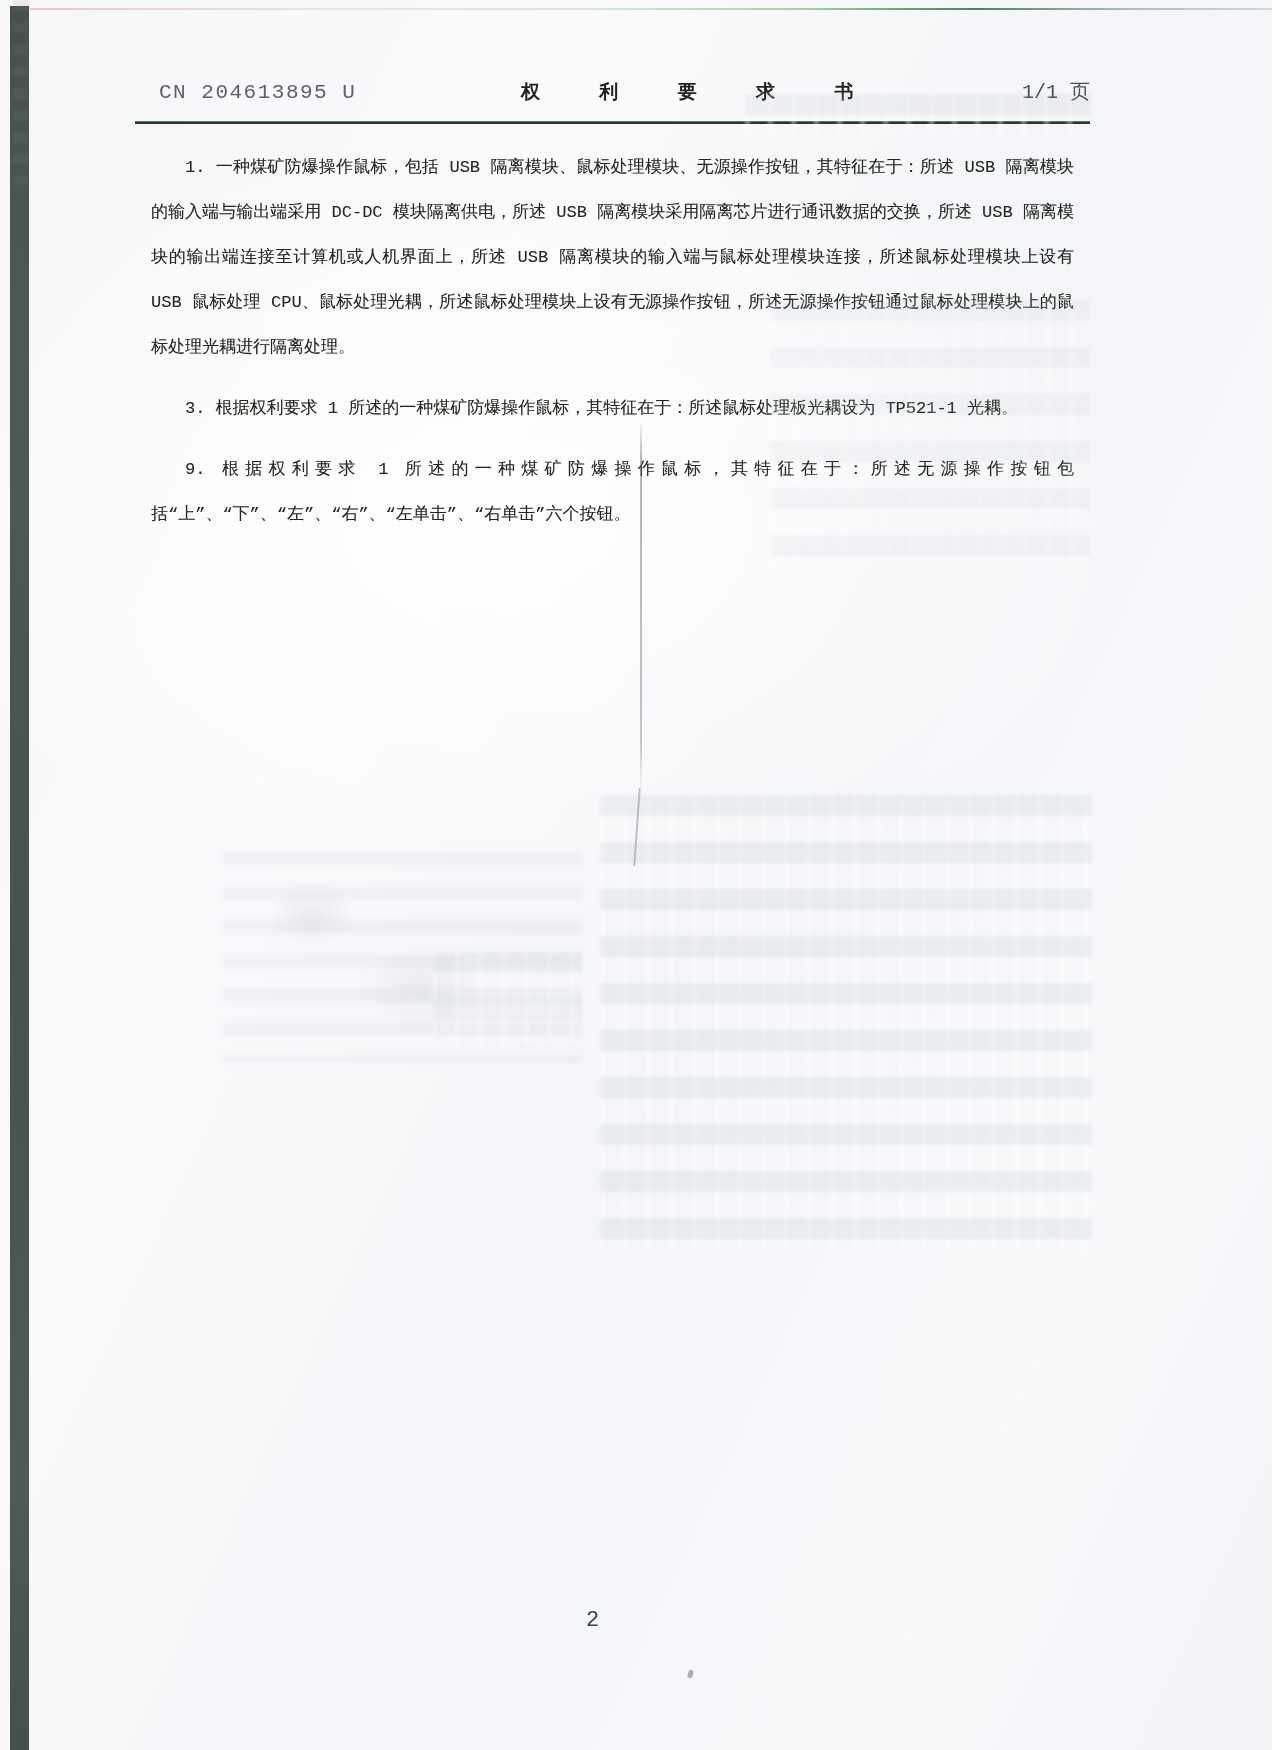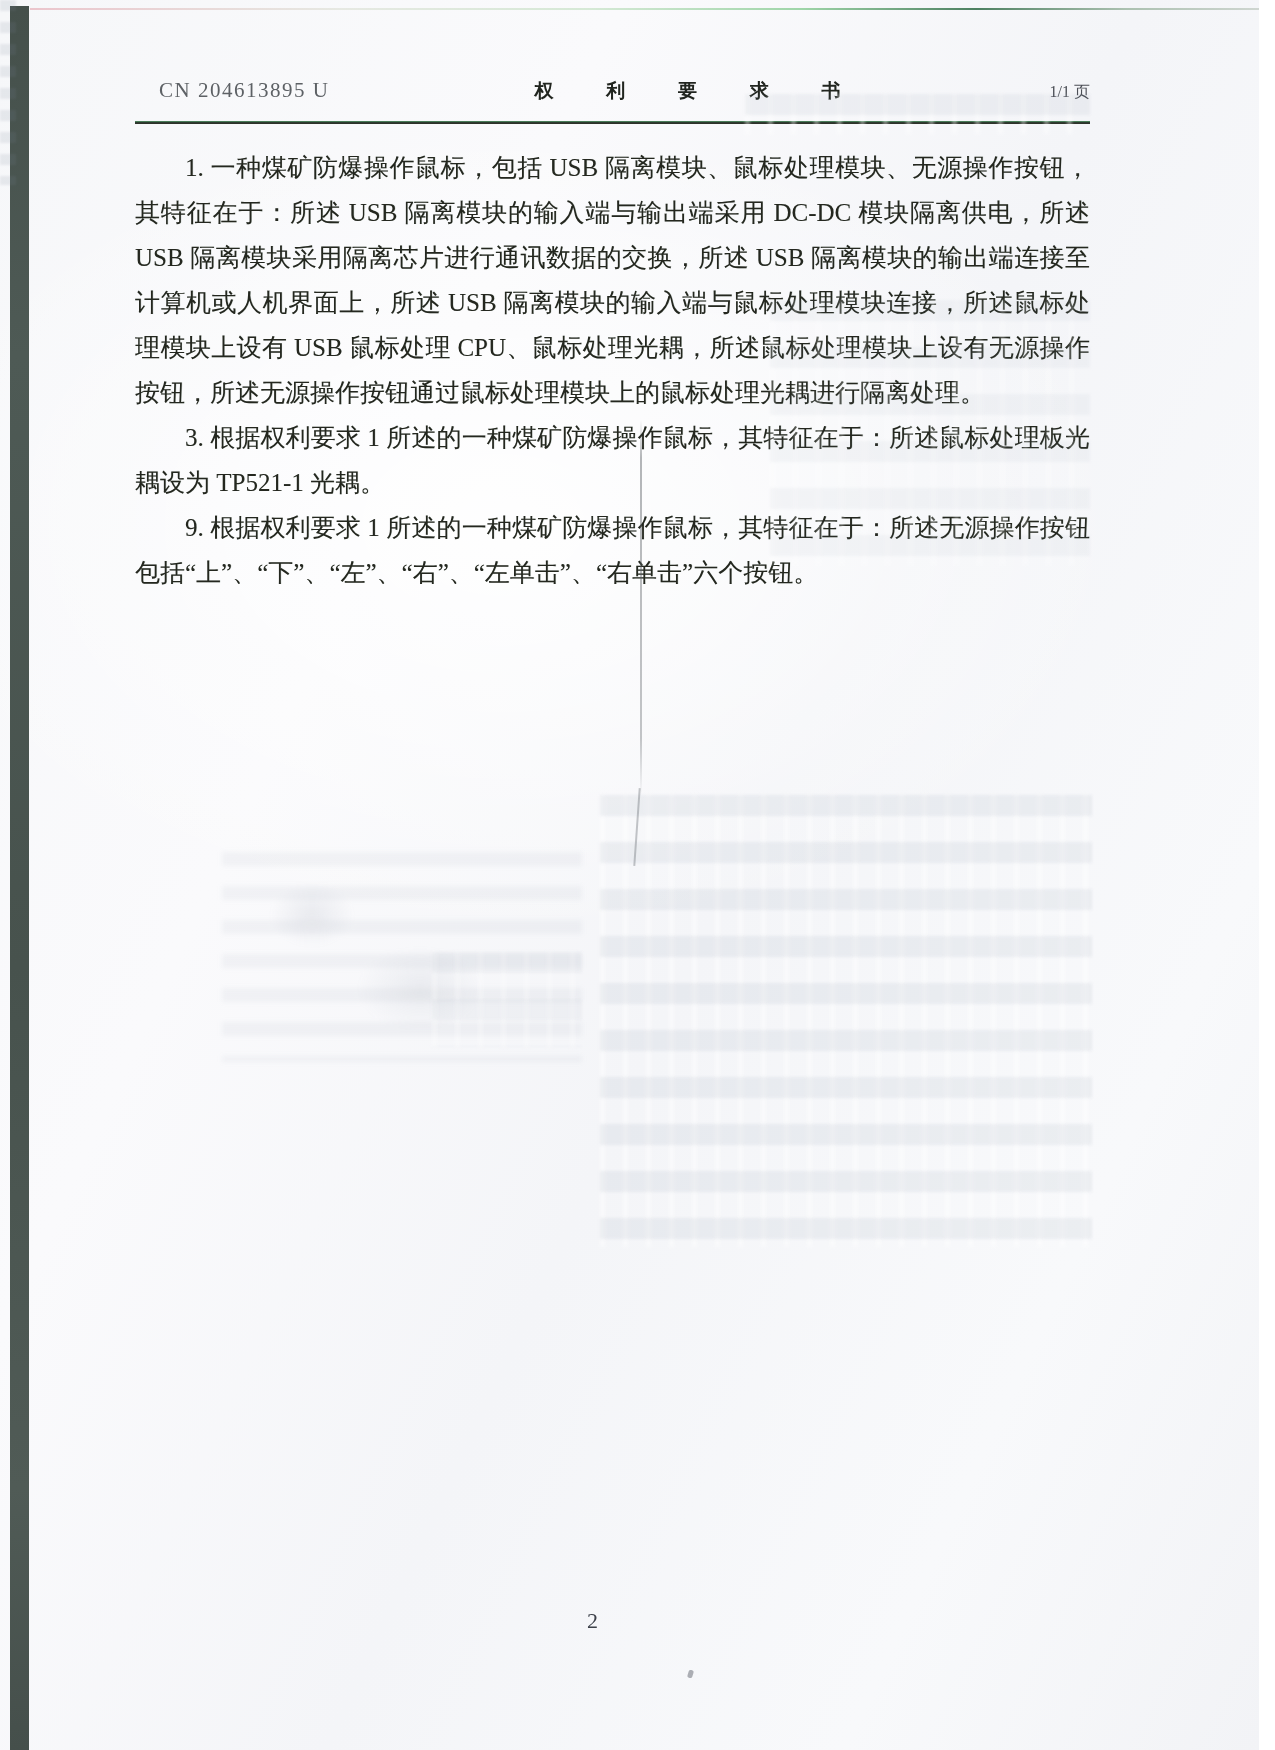--- a/index.html
+++ b/index.html
@@ -4,22 +4,23 @@
 <style>
   html, body { margin: 0; padding: 0; background: #ffffff; }
   .scan-page {
     position: relative;
     width: 1259px;
     height: 1750px;
     overflow: hidden;
     background:
       radial-gradient(ellipse 900px 600px at 40% 30%, rgba(255,255,255,0.9), rgba(255,255,255,0) 70%),
       linear-gradient(115deg, #f6f7f9 0%, #fafafc 30%, #f4f5f8 55%, #f8f9fb 80%, #f2f3f6 100%);
-    font-family: Liberation Serif, serif;
+    font-family: Liberation Mono, monospace;
     color: #23261f;
+    padding-left: 13px;
   }
   
   .edge-strip {
     position: absolute; left: 10px; top: 6px; width: 19px; height: 1744px;
     background: linear-gradient(180deg, #45504b 0%, #4e5a55 20%, #47524d 55%, #505b56 85%, #454f4b 100%);
   }
   
   .top-line {
     position: absolute; left: 30px; top: 8px; width: 1245px; height: 2px;
     background: linear-gradient(90deg, #e9bcc4 0%, #e3e6de 25%, #cfe6cf 45%, #8fcf9a 62%, #2f6b46 76%, #9fb8a4 88%, #cdd3ce 100%);
@@ -32,30 +33,30 @@
     height: 34px;
   }
   .doc-number {
     font-size: 21px; letter-spacing: 1.5px; color: #5d6165;
     padding-left: 24px; white-space: nowrap;
   }
   .doc-title {
     font-size: 19px; font-weight: bold; letter-spacing: 24px; color: #21251f;
     white-space: nowrap; transform: translateX(10px);
   }
-  .page-indicator { font-size: 16px; color: #4b4e55; white-space: nowrap; }
+  .page-indicator { font-size: 20px; color: #4b4e55; white-space: nowrap; }
   .header-rule {
     margin-top: 9px; height: 3px;
     background: linear-gradient(180deg, #5aa66e 0%, #3c5c47 30%, #262b24 60%, #34382f 100%);
   }
   
   .claims { margin-top: 21px; }
   .claims p {
-    margin: 0;
-    font-size: 25px;
+    margin: 16px;
+    font-size: 17px;
     line-height: 45px;
     text-align: justify;
     text-indent: 2em;
     color: #24271f;
     text-shadow: 0.4px 0 0 rgba(60,90,70,0.25);
   }
   
   .page-number {
     position: absolute; left: 0; top: 1608px; width: 1185px;
     text-align: center; font-size: 22px; color: #3c4049;

